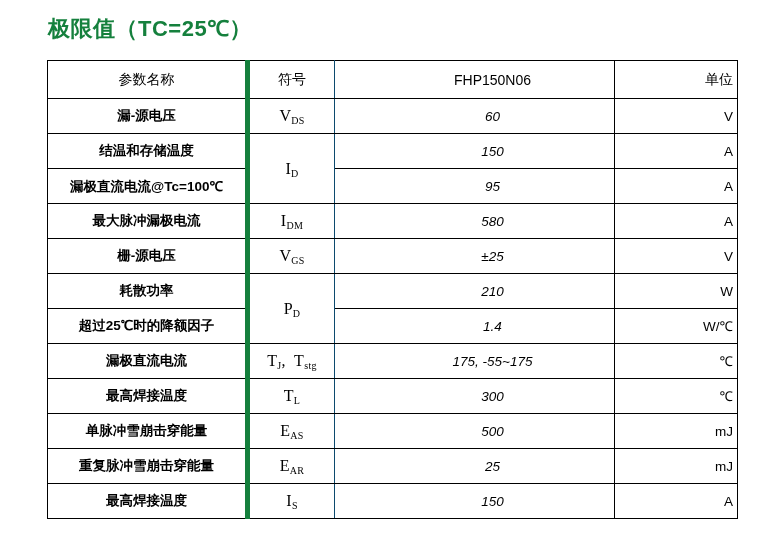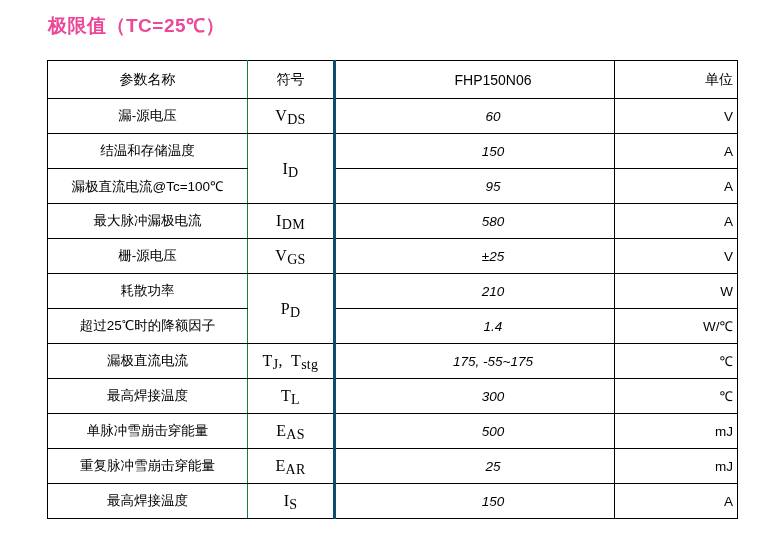--- a/index.html
+++ b/index.html
@@ -19,24 +19,24 @@
     position: absolute;
     left: 0;
     top: 0;
     width: 783px;
     height: 542px;
   }
   .title {
     position: absolute;
     left: 48px;
     top: 12px;
-    font-size: 19px;
+    font-size: 22px;
     font-weight: bold;
     letter-spacing: 0.5px;
-    color: #ec4899;
+    color: #15803d;
   }
   table.spec {
     position: absolute;
     left: 47px;
     top: 60px;
     width: 690px;
     border-collapse: collapse;
     table-layout: fixed;
   }
   table.spec col.c-param { width: 200px; }
@@ -57,42 +57,43 @@
   table.spec tr.head td {
     border-top: 1px solid #000;
     border-bottom: 1px solid #000;
     height: 38px;
     font-size: 14px;
   }
   table.spec td.sep-l { border-left: 1px solid #000; }
   table.spec td.sep-r { border-right: 1px solid #000; text-align: right; }
 
   
-  table.spec td.col-param { border-right: 1px solid #15803d; }
-  table.spec td.col-sym   { border-right: 3px solid #0c4a6e; }
+  table.spec td.col-param { border-right: 5px solid #15803d; }
+  table.spec td.col-sym   { border-right: 1px solid #0c4a6e; }
   table.spec td.col-val   { border-right: 1px solid #000; padding-left: 40px; }
 
   
   table.spec td.merged {
     border-bottom: 1px solid #000;
   }
 
   .param-cell {
     text-align: center;
     font-size: 13.5px;
     white-space: nowrap;
+    font-weight: bold;
   }
   .sym {
     font-family: "Liberation Serif", serif;
     font-size: 16px;
     letter-spacing: 0.3px;
     white-space: nowrap;
   }
   .sym sub {
-    font-size: 14px;
+    font-size: 10px;
     vertical-align: baseline;
     position: relative;
     top: 3px;
   }
   .val {
     font-size: 13.5px;
     font-style: italic;
   }
   .unit {
     font-size: 13.5px;

